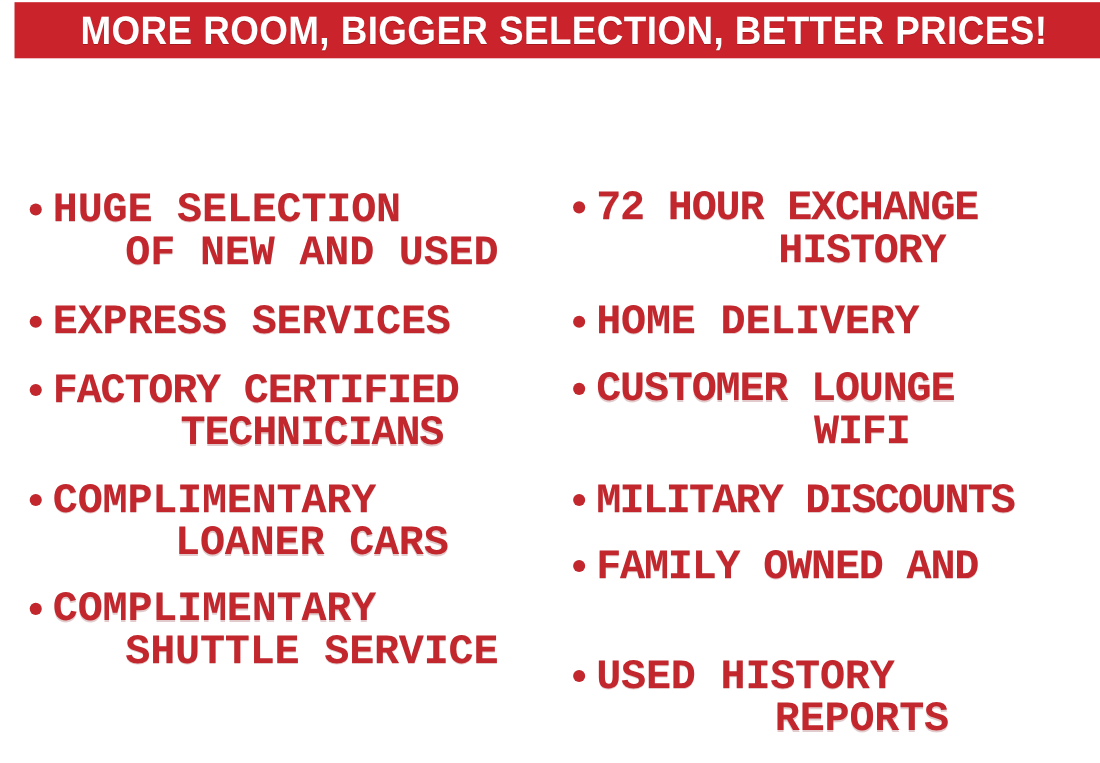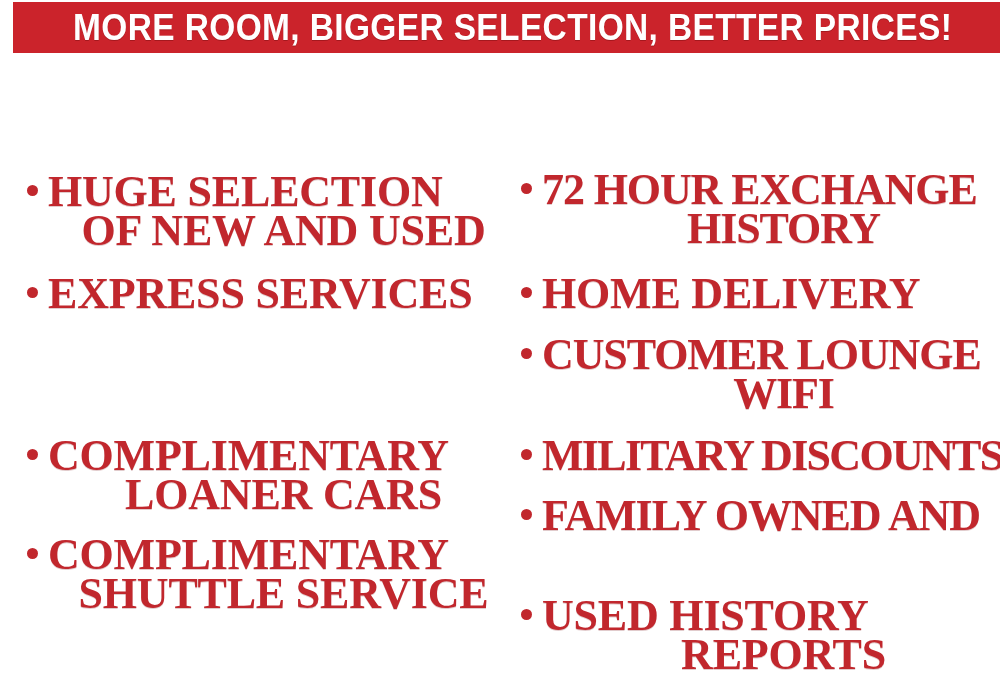--- a/index.html
+++ b/index.html
@@ -100,23 +100,23 @@
     width: 11px;
     height: 11px;
     border-radius: 50%;
     background: #c1272d;
     margin-top: 13px;
     margin-right: 10px;
   }
   .bullet-text {
     flex: 1 1 auto;
     color: #c1272d;
-    font-family: Liberation Serif, serif;
+    font-family: Liberation Mono, monospace;
     font-weight: 700;
-    font-size: 44px;
+    font-size: 38px;
     line-height: 39px;
     letter-spacing: -0.2px;
     text-shadow: 0 1px 0 rgba(120,20,25,0.22);
   }
   .bullet-text .l2 { display: block; margin-left: 12px; text-align: center; }
 
   
   .L0 { top: 12px; }
   .L1 { top: 114px; justify-content: center; }
   .L2 { top: 176px; }
@@ -157,20 +157,27 @@
         </span>
       </div>
 
       <div class="bullet-item L1">
         <span class="dot"></span>
         <span class="bullet-text">
           <span>EXPRESS SERVICES</span>
         </span>
       </div>
 
+      <div class="bullet-item L2">
+        <span class="dot"></span>
+        <span class="bullet-text squeeze">
+          <span>FACTORY CERTIFIED</span>
+          <span class="l2">TECHNICIANS</span>
+        </span>
+      </div>
 
       <div class="bullet-item L3">
         <span class="dot"></span>
         <span class="bullet-text">
           <span>COMPLIMENTARY</span>
           <span class="l2">LOANER CARS</span>
         </span>
       </div>
 
       <div class="bullet-item L4">

